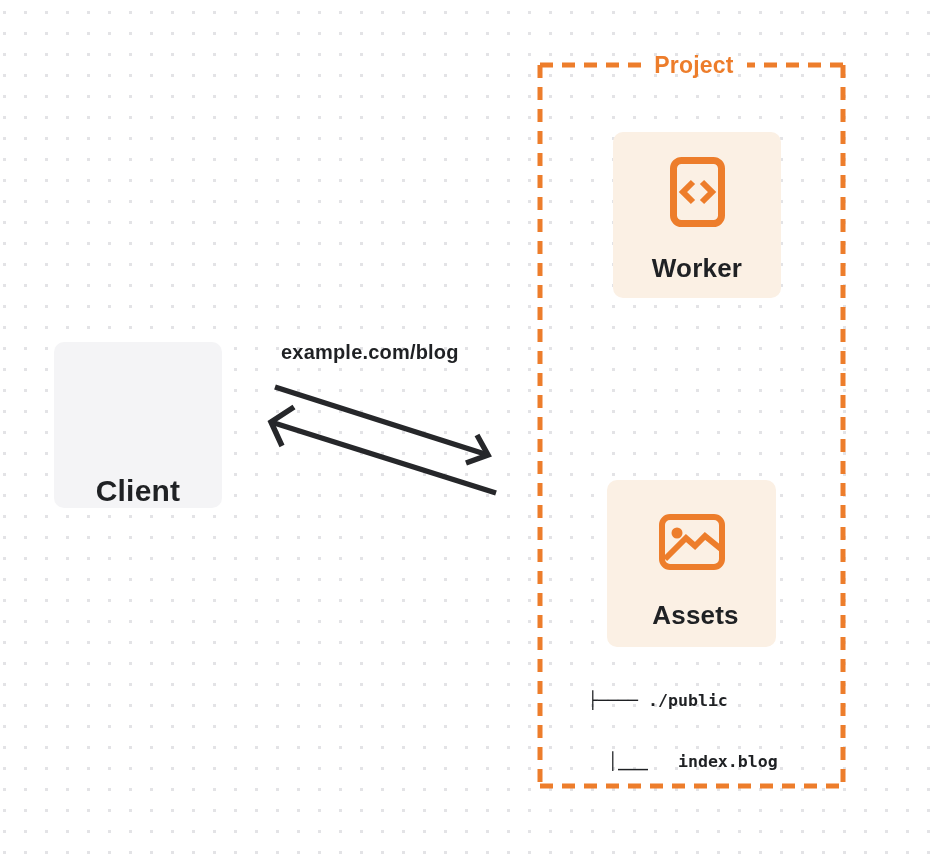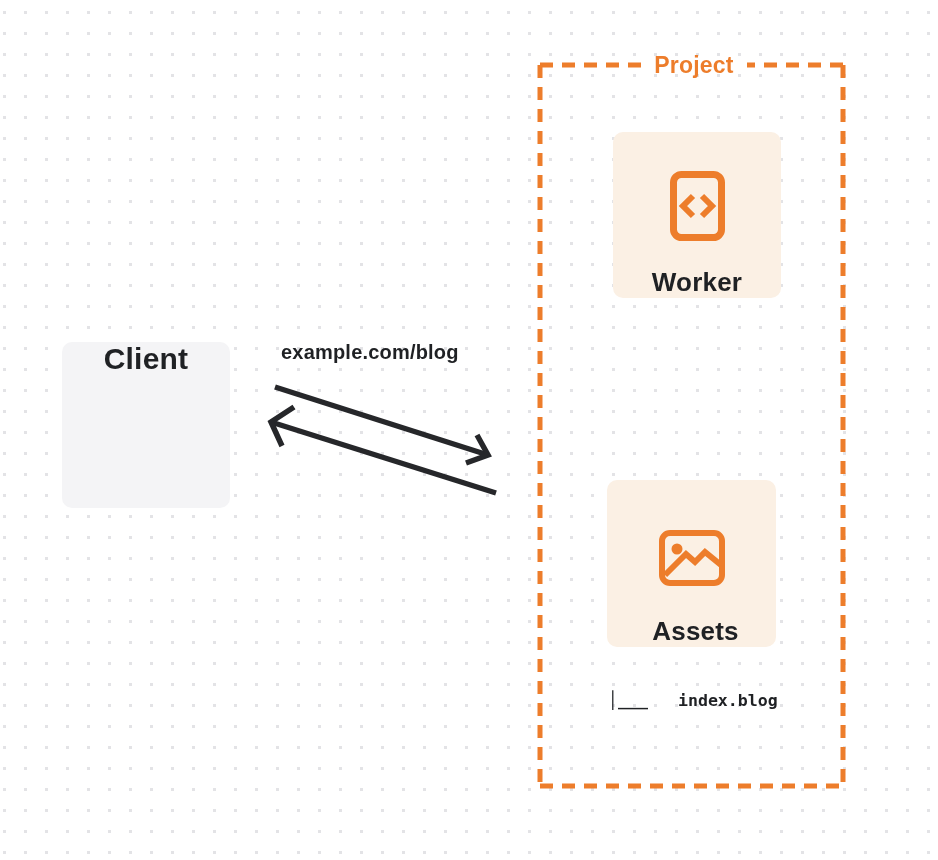--- a/index.html
+++ b/index.html
@@ -4,36 +4,36 @@
 <style>
   html,body{margin:0;padding:0;background:#fff;}
   .canvas{
     position:relative;width:938px;height:860px;overflow:hidden;background:#FFFFFF;
     background-image:radial-gradient(circle,#E3E3E6 1.7px,transparent 1.9px);
     background-size:21px 21px;background-position:15px 2px;
     font-family:"Liberation Sans",sans-serif;color:#1F2124;
   }
   .overlay{position:absolute;left:0;top:0;}
   .client-box{
-    position:absolute;left:62px;top:342px;width:168px;height:166px;
+    position:absolute;left:54px;top:342px;width:168px;height:166px;
     background:#F4F4F6;border-radius:10px;
-    display:flex;align-items:flex-start;justify-content:center;
+    display:flex;align-items:flex-end;justify-content:center;
   }
   .client-label{font-size:30px;font-weight:bold;letter-spacing:.2px;}
   .request-label{
     position:absolute;left:281px;top:341px;
     font-size:20px;font-weight:bold;letter-spacing:.2px;text-align:center;
   }
   .project-title{
     position:absolute;left:644px;top:52px;width:100px;text-align:center;
     font-size:23px;font-weight:bold;color:#ED7D2B;letter-spacing:.2px;
   }
   .card{
     position:absolute;background:#FBF0E4;border-radius:10px;
-    display:flex;flex-direction:column;align-items:center;justify-content:flex-end;
+    display:flex;flex-direction:column;align-items:center;
   }
   .worker-card{left:613px;top:132px;width:168px;height:166px;}
   .assets-card{left:607px;top:480px;width:169px;height:167px;}
   .worker-card .card-icon{margin-top:25px;}
   .worker-card .card-label{margin-top:26px;}
   .assets-card .card-icon{margin-top:34px;}
   .assets-card .card-label{margin-top:30px;margin-left:8px;}
   .card-label{font-size:26px;font-weight:bold;letter-spacing:.2px;}
   .file-tree{
     position:absolute;left:588px;top:650px;
@@ -86,17 +86,18 @@
       <g fill="none" stroke="#ED7D2B">
         <rect x="3" y="3" width="60" height="50" rx="8" stroke-width="6"></rect>
         <path d="M6,45 L27,24 L36,32 L46,22 L62,35" stroke-width="6"></path>
       </g>
       <circle cx="18" cy="19" r="5.5" stroke="none" fill="#ED7D2B"></circle>
     </svg>
     <span class="card-label">Assets</span>
   </div>
 
   <div class="file-tree">
+    <div>├──── ./public</div>
     <div>  │___   index.blog</div>
     
   </div>
 
 </div>
 
 </body></html>

